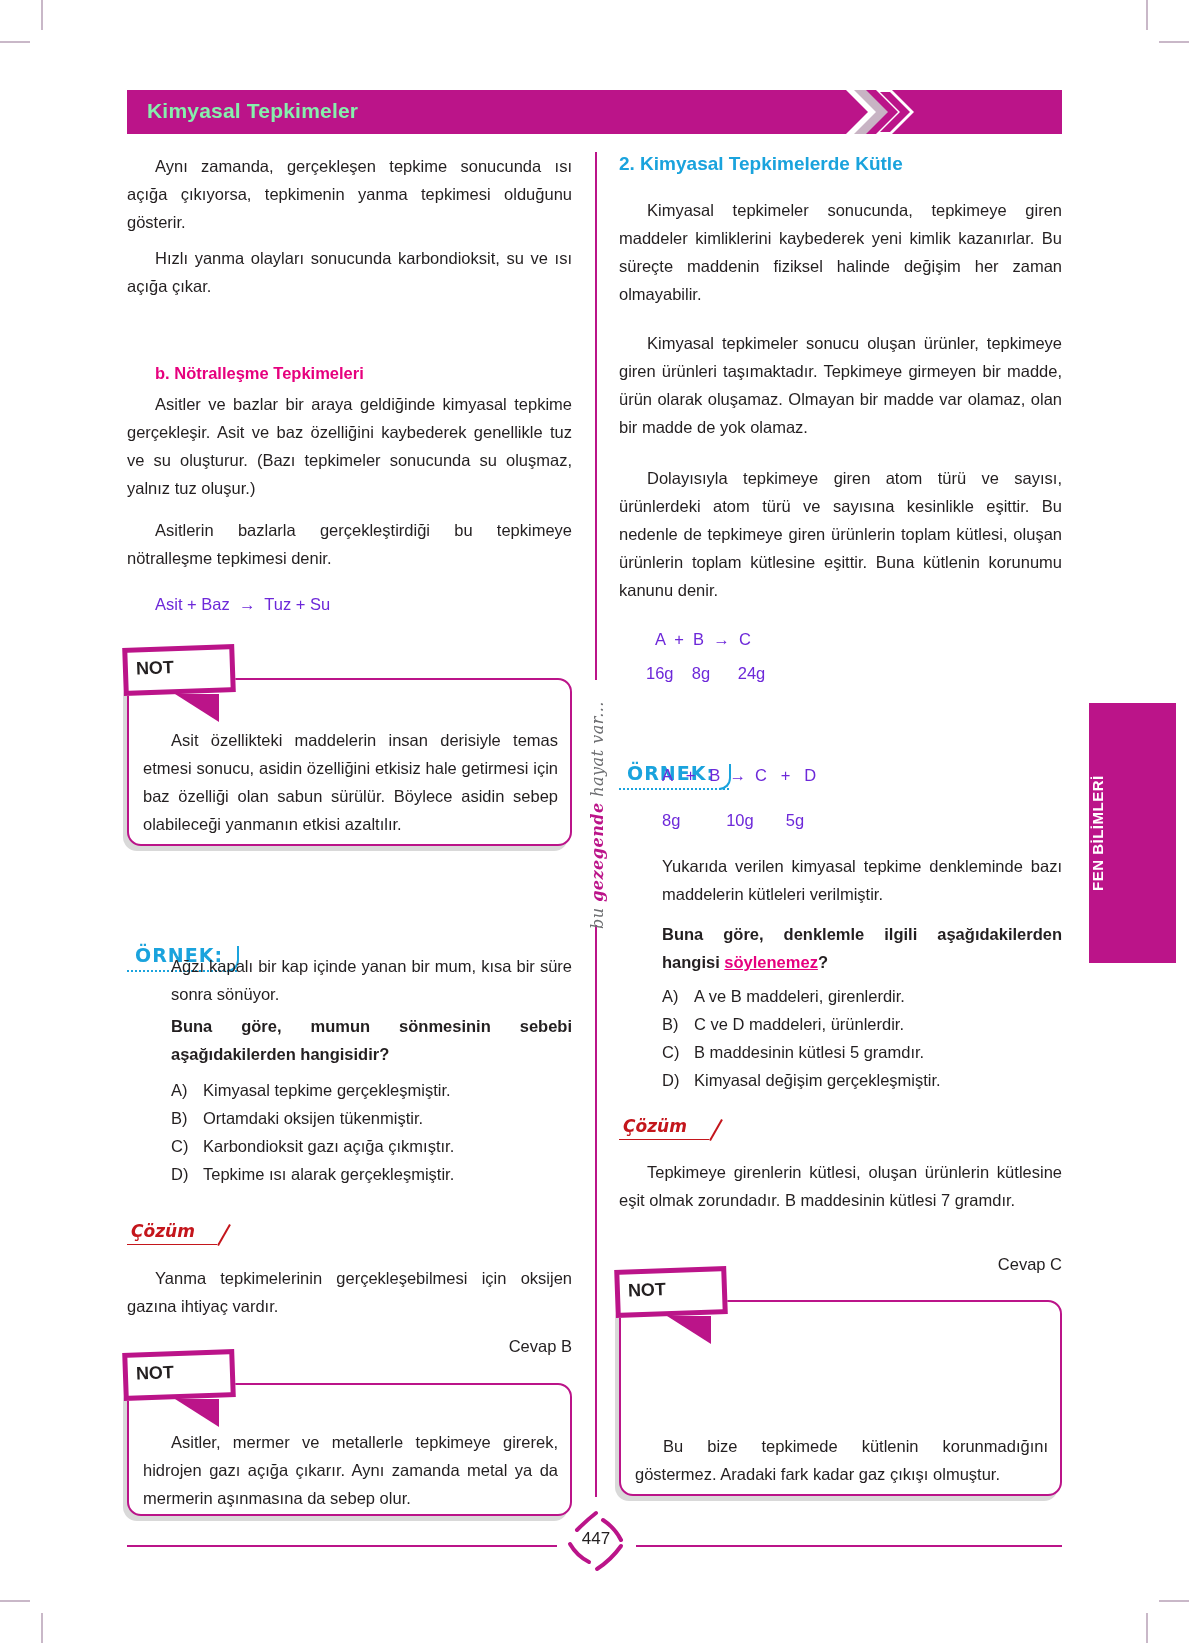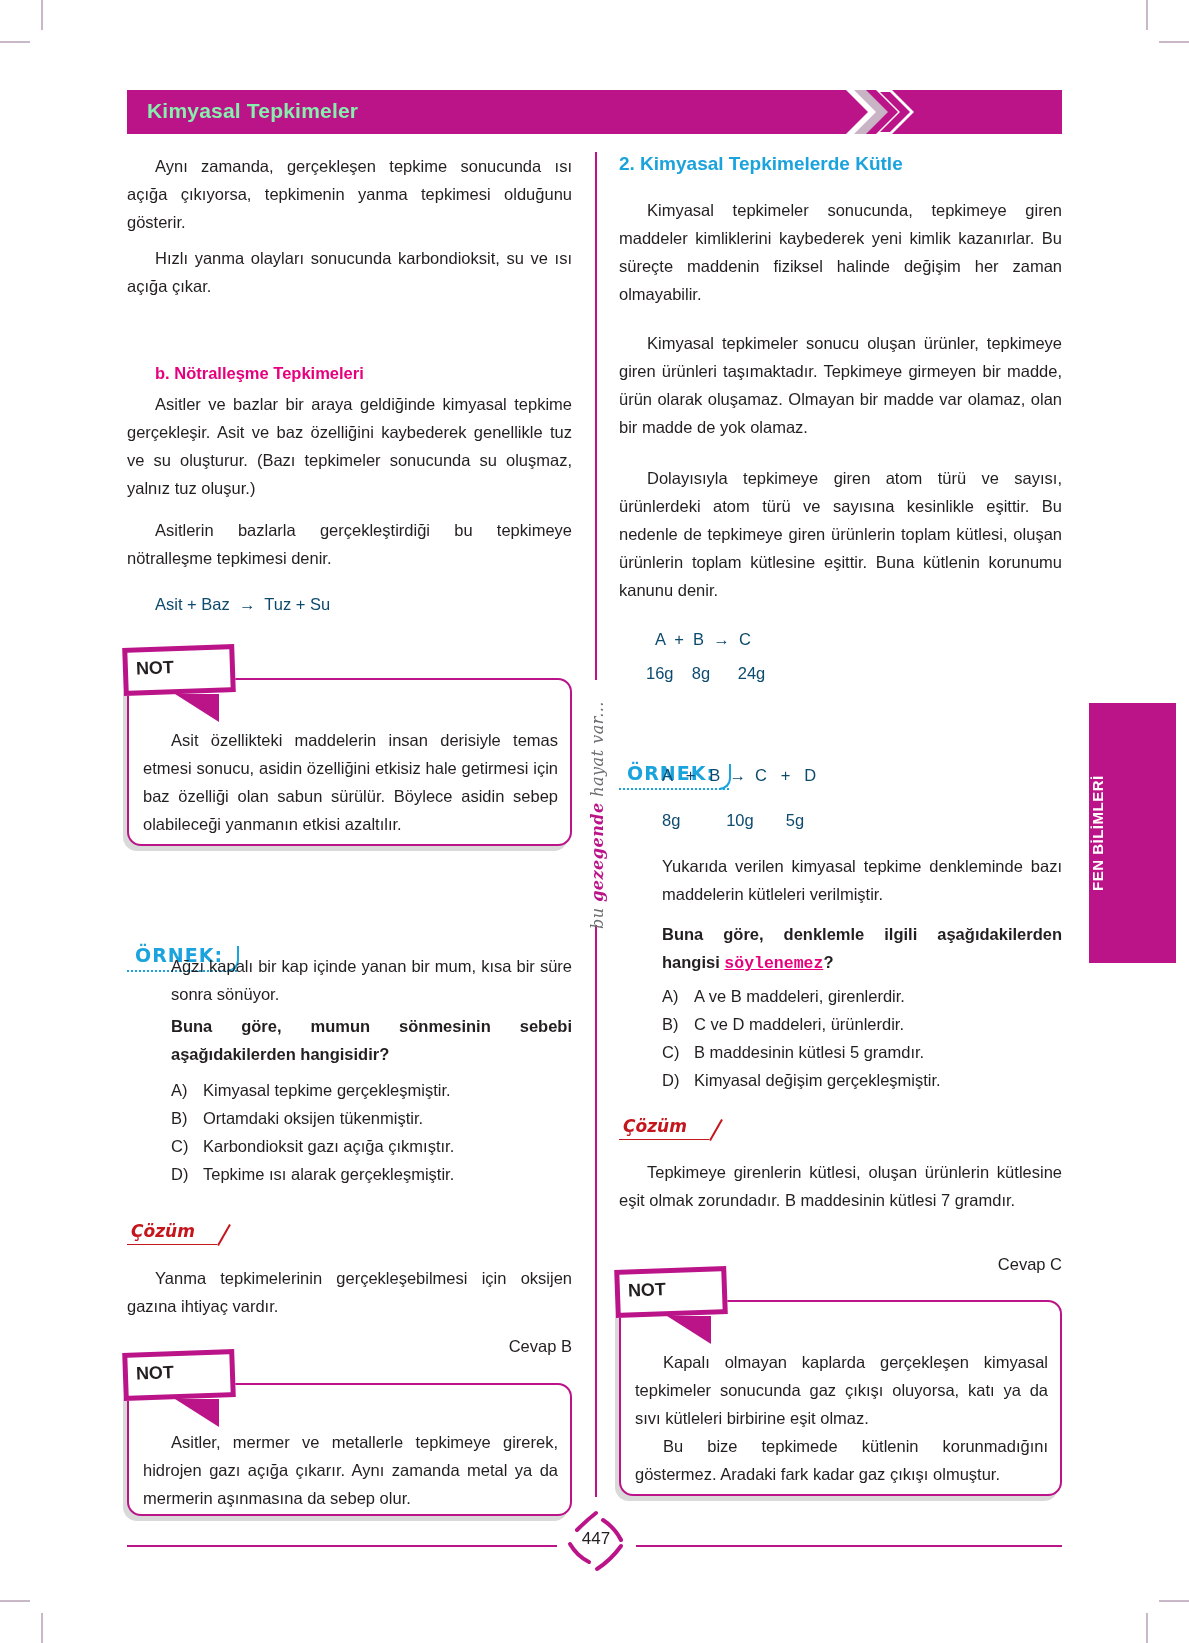--- a/index.html
+++ b/index.html
@@ -33,23 +33,23 @@
     color: #6d6e71; text-align: center; letter-spacing: 0.5px;
   }
   .vertical-motto .hl { color: #bb1489; font-weight: bold; }
 
   
   .p { position: absolute; font-size: 16.5px; line-height: 28px; text-align: justify; color: #231f20; }
   .p .ind { display: inline-block; width: 28px; }
   .heading-pink { position: absolute; color: #e6007e; font-weight: bold; font-size: 16.5px; margin-top: 8px; }
   .heading-blue { position: absolute; color: #1aa3dd; font-weight: bold; font-size: 19px; }
   .bold { font-weight: bold; }
-  .pink-ul { color: #e6007e; text-decoration: underline; font-family: Liberation Mono, monospace; }
-
-  .eq { position: absolute; font-size: 16.5px; white-space: pre; color: #0c4a6e; text-align: center; }
+  .pink-ul { color: #e6007e; text-decoration: underline; }
+
+  .eq { position: absolute; font-size: 16.5px; white-space: pre; color: #6d28d9; text-align: center; }
 
   
   .ornek {
     position: absolute; height: 28px; width: 110px;
     border-bottom: 2px dotted #1aa3dd;
     margin-top: 46px;
   }
   .ornek-text {
     position: absolute; left: 8px; top: 0px; color: #1aa3dd; font-weight: bold;
     font-size: 19px; letter-spacing: 1px; font-family: "DejaVu Sans", sans-serif;
@@ -237,21 +237,20 @@
   <span class="cozum-slash"></span>
 </div>
 <div class="p" style="left:619px;top:1158px;width:443px;"><span class="ind"></span><span>Tepkimeye girenlerin kütlesi, oluşan ürünlerin kütlesine eşit olmak zorundadır. B maddesinin kütlesi 7 gramdır.</span></div>
 <div class="p" style="left:619px;top:1250px;width:443px;text-align:right;">Cevap C</div>
 
 <div class="not-box" style="left:619px;top:1300px;width:443px;height:196px;">
   <div class="not-tag">
     <span class="not-tag-text">NOT</span>
   </div>
   <div class="not-tail"></div>
-  <div class="not-body" style="left:14px;top:46px;width:413px;"><span style="display:inline-block;width:28px;"></span><span>Kapalı olmayan kaplarda gerçekleşen kimyasal tepkimeler sonucunda gaz çıkışı oluyorsa, katı ya da sıvı kütleleri birbirine eşit olmaz.</span></div>
   <div class="not-body" style="left:14px;top:130px;width:413px;"><span style="display:inline-block;width:28px;"></span><span>Bu bize tepkimede kütlenin korunmadığını göstermez. Aradaki fark kadar gaz çıkışı olmuştur.</span></div>
 </div>
 
 <div class="footer-line" style="left:127px;width:430px;"></div>
 <div class="footer-line" style="left:636px;width:426px;"></div>
 <div class="page-num-wrap">
   <svg width="62" height="62" viewBox="0 0 62 62" style="position:absolute;left:0;top:0;">
     <path d="M31 3 Q22 10 12 20" stroke="#bb1489" stroke-width="4" fill="none" stroke-linecap="round"></path>
     <path d="M38 10 Q50 18 56 30" stroke="#bb1489" stroke-width="4" fill="none" stroke-linecap="round"></path>
     <path d="M5 34 Q12 46 24 52" stroke="#bb1489" stroke-width="4" fill="none" stroke-linecap="round"></path>

